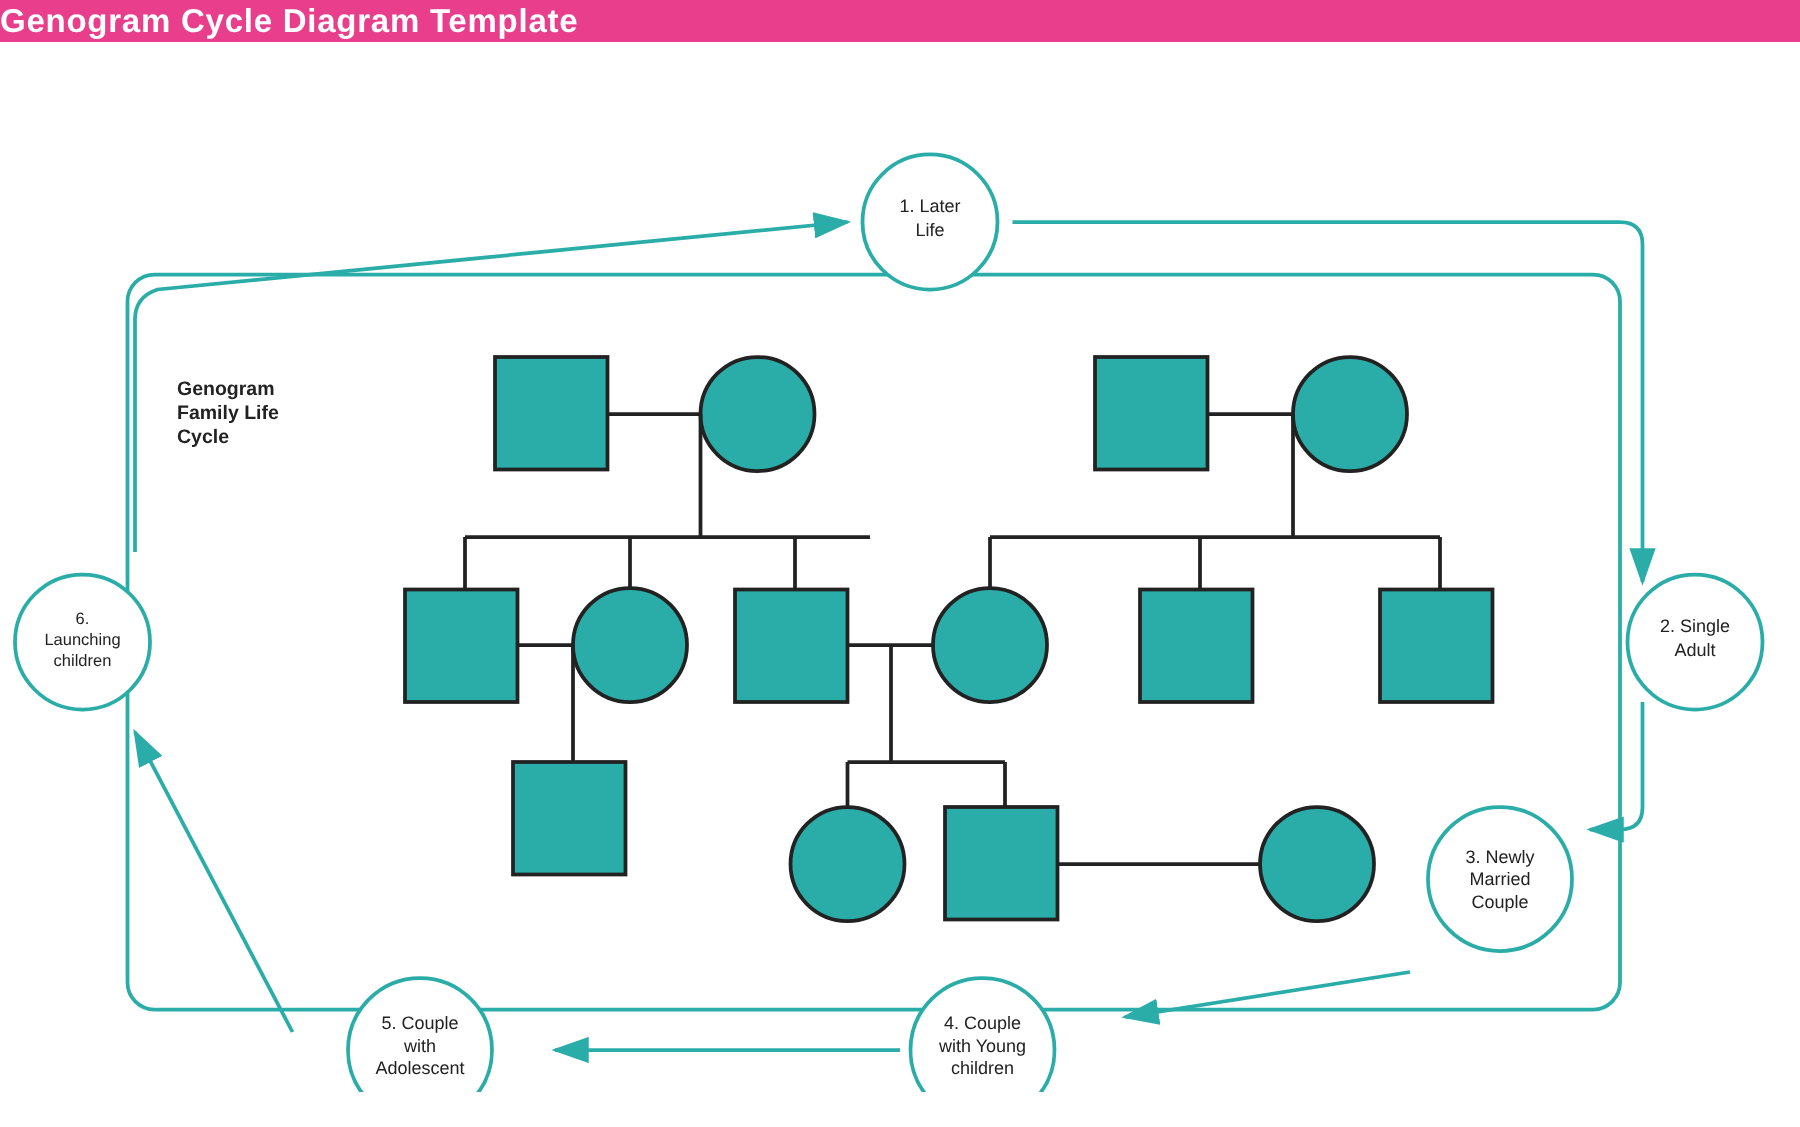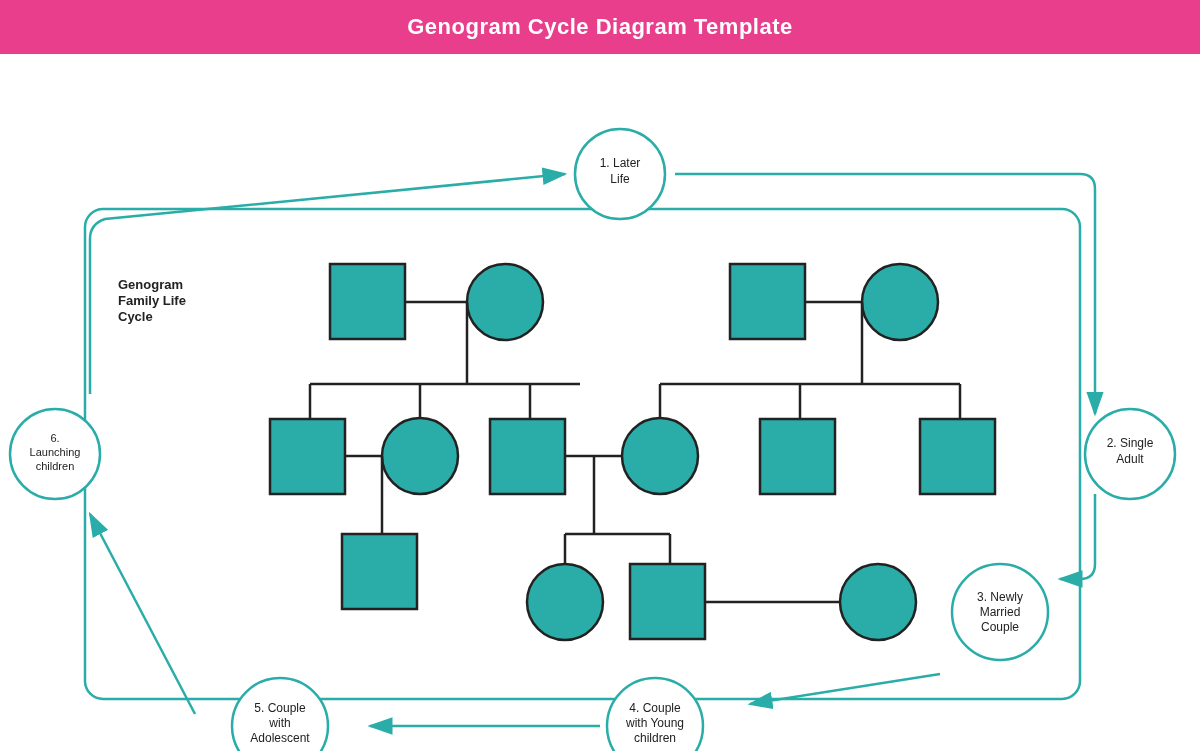--- a/index.html
+++ b/index.html
@@ -6,24 +6,24 @@
     body {
       width: 1200px;
       height: 751px;
       background: #fff;
       font-family: Arial, sans-serif;
       overflow: hidden;
     }
     .header {
       background: #e83e8c;
       color: white;
-      text-align: center;
+      text-align: left;
       font-size: 22px;
       font-weight: bold;
-      padding: 14px 0;
+      padding: 1px 0;
       letter-spacing: 0.5px;
     }
     .main-content {
       position: relative;
       width: 1200px;
       height: 700px;
     }
     svg {
       position: absolute;
       top: 0;

